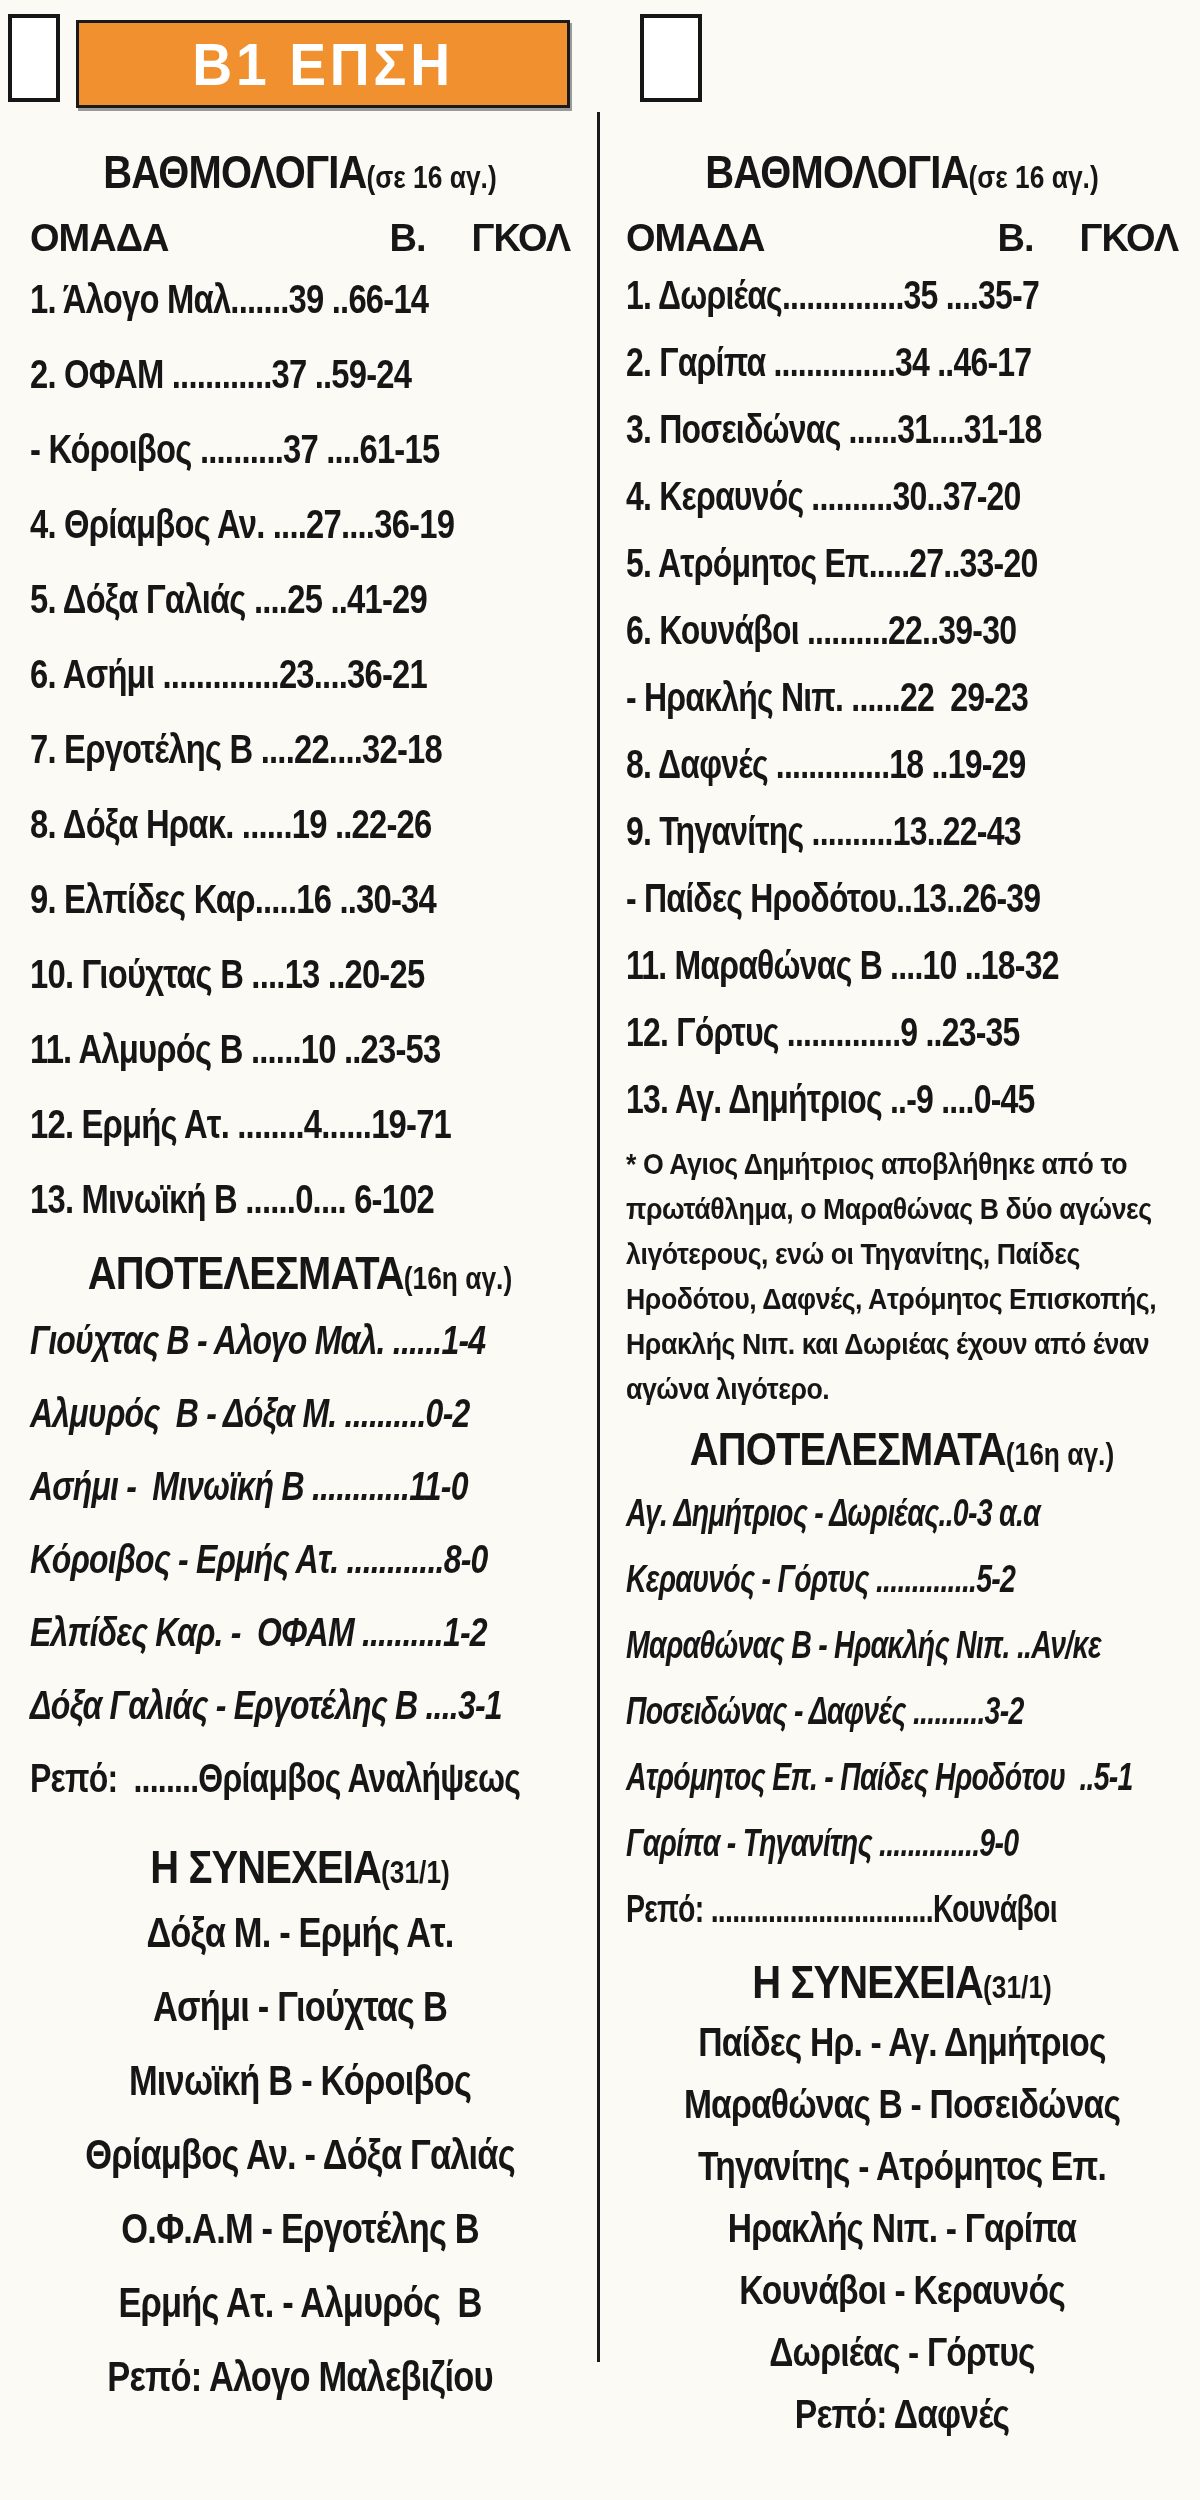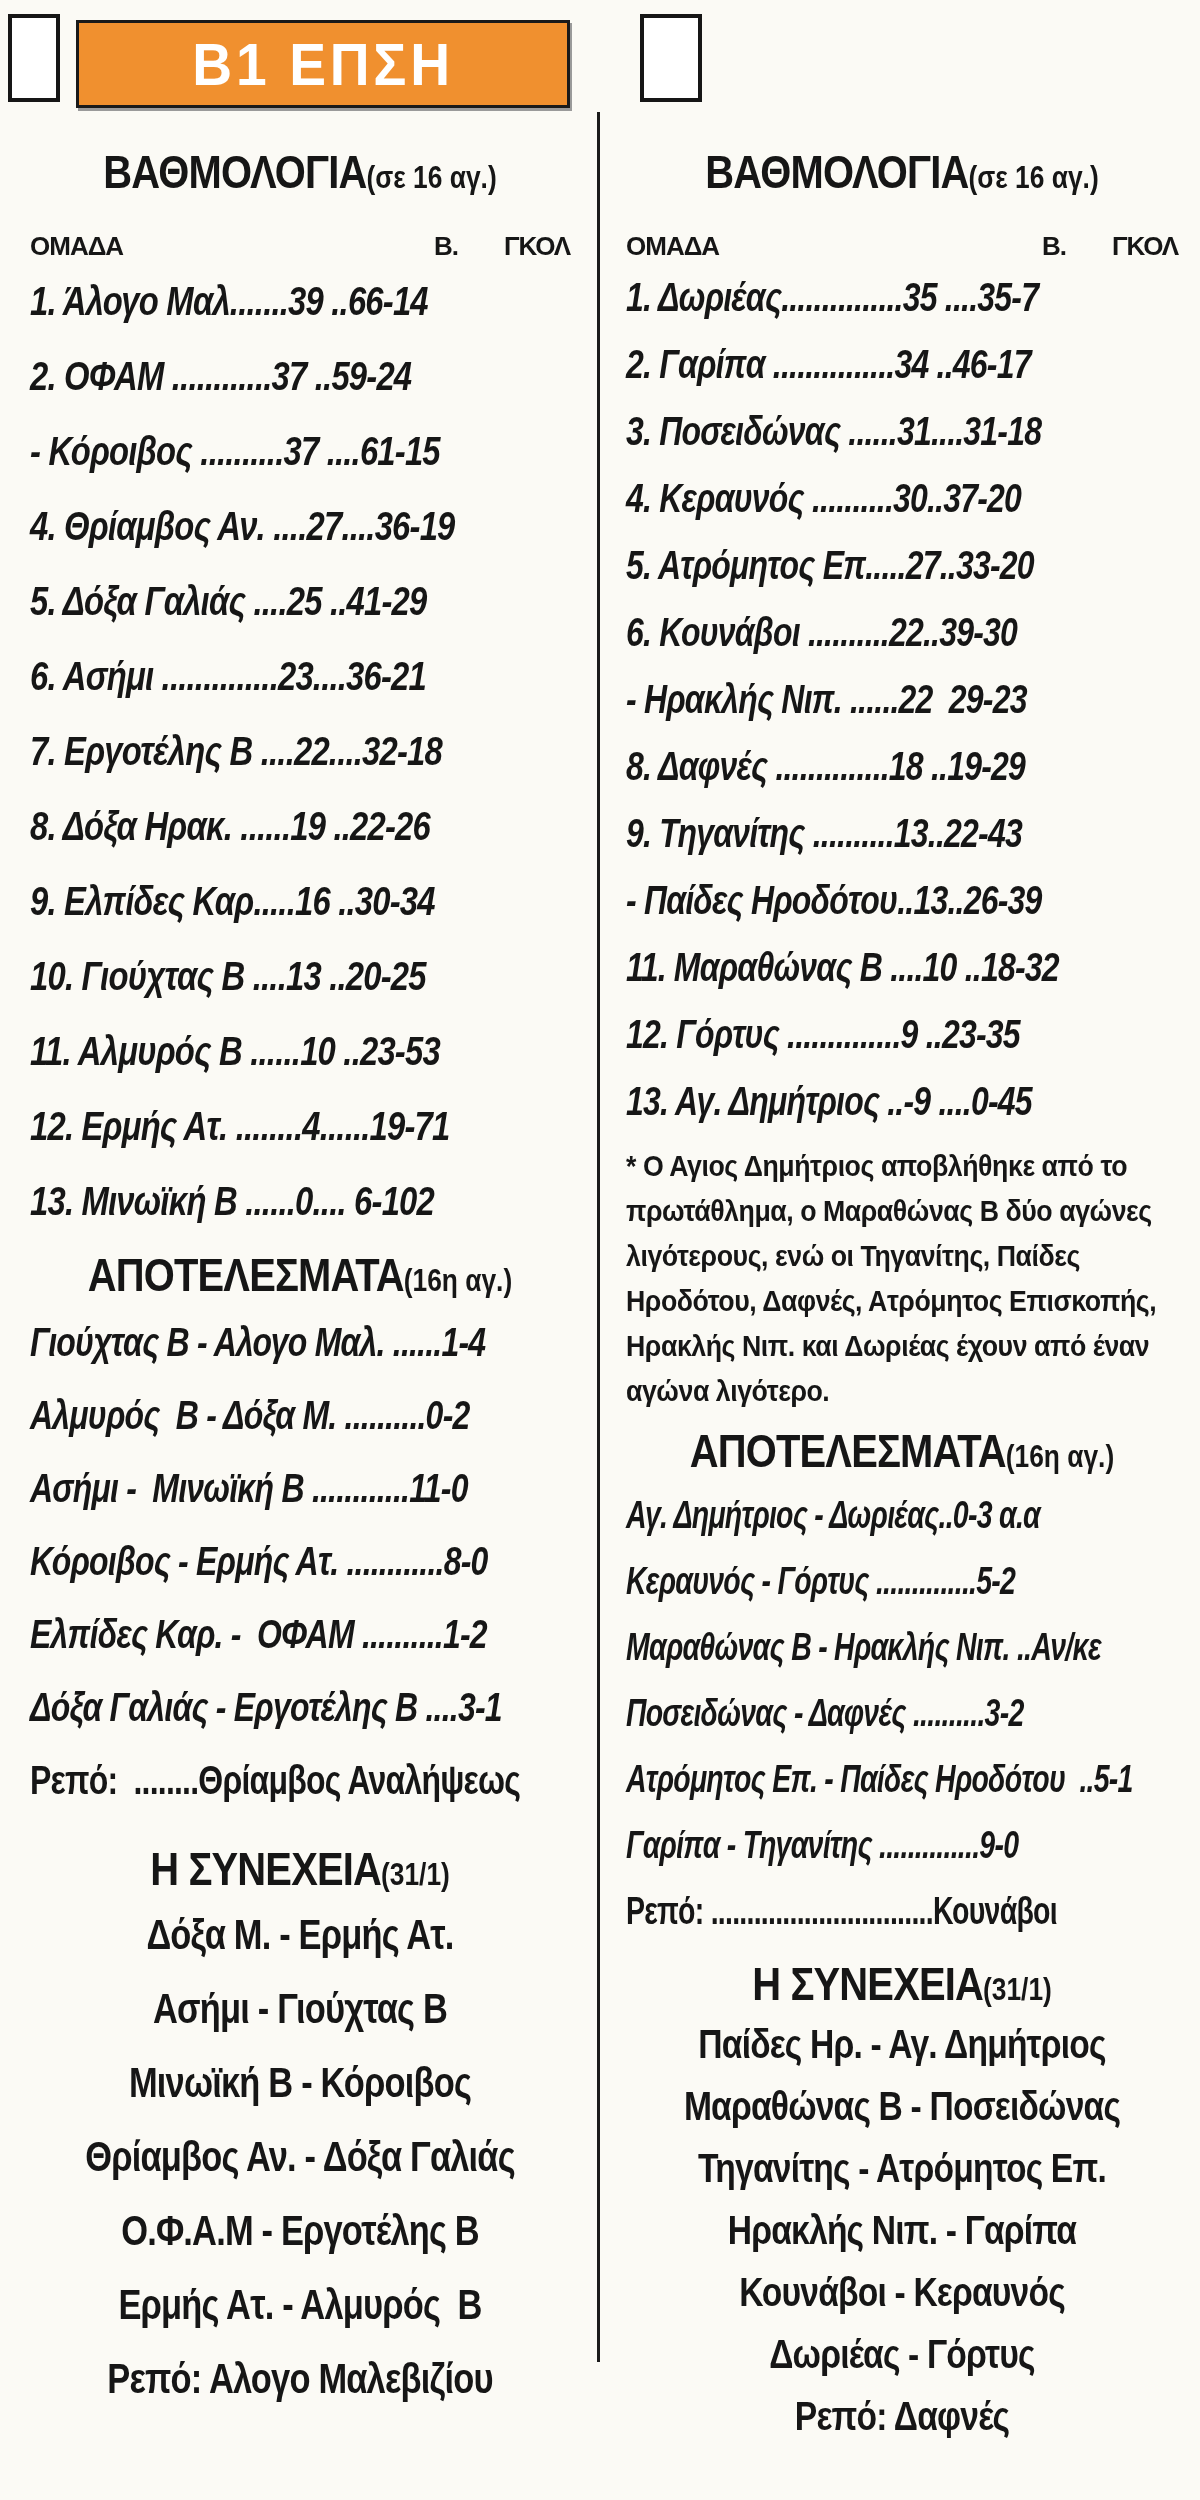--- a/index.html
+++ b/index.html
@@ -26,23 +26,23 @@
   #bar-right{left:712px;width:482px;}
   .bar-label{color:#ffffff;font-size:60px;letter-spacing:4px;transform:scaleX(0.92);white-space:nowrap;}
   .divider{position:absolute;left:597px;top:112px;width:3px;height:2250px;background:#1b1b1b;}
   .col{position:absolute;top:126px;}
   #col-left{left:30px;width:540px;}
   #col-right{left:626px;width:552px;}
   .sec-title{text-align:center;white-space:nowrap;transform:scaleX(0.85);transform-origin:50% 50%;}
   .sec-title .big{font-size:47px;letter-spacing:-1px;}
   .sec-title .small{font-size:31px;}
   .title-standings{margin-top:18px;}
-  .cols-header{display:flex;font-size:26px;margin-top:32px;letter-spacing:-1px;}
+  .cols-header{display:flex;font-size:38px;margin-top:18px;letter-spacing:-1px;}
   .ch-pts{margin-left:auto;margin-right:46px;}
-  .standings{margin-top:2px;font-style:italic;}
+  .standings{margin-top:2px;}
   .srow{white-space:pre;font-size:41px;line-height:75px;letter-spacing:-1px;transform:scaleX(0.80);transform-origin:0 50%;}
   #col-right .srow{line-height:67px;transform:scaleX(0.78);}
   .note{margin-top:8px;font-size:30px;line-height:45px;width:620px;transform:scaleX(0.89);transform-origin:0 0;letter-spacing:-0.5px;}
   .title-results{margin-top:8px;}
   #col-right .title-results{margin-top:-264px;} 
   
   #col-right .title-results{margin-top:10px;}
   .results{margin-top:4px;font-style:italic;}
   .rrow{white-space:pre;font-size:41px;line-height:73px;letter-spacing:-1px;transform:scaleX(0.78);transform-origin:0 50%;}
   #col-right .rrow{font-size:38px;line-height:66px;transform:scaleX(0.75);}

